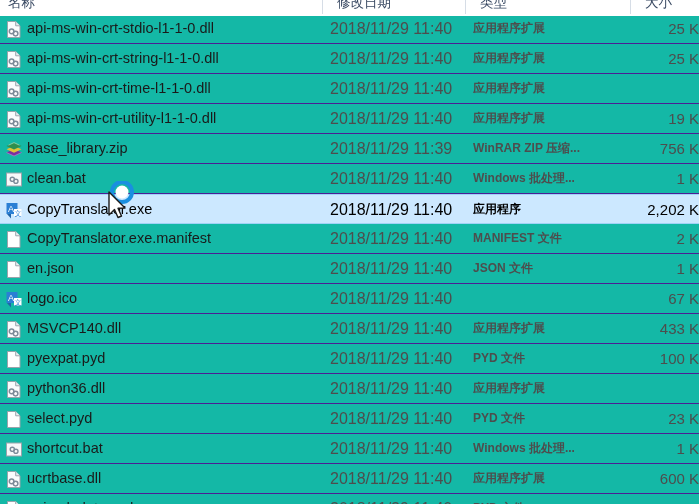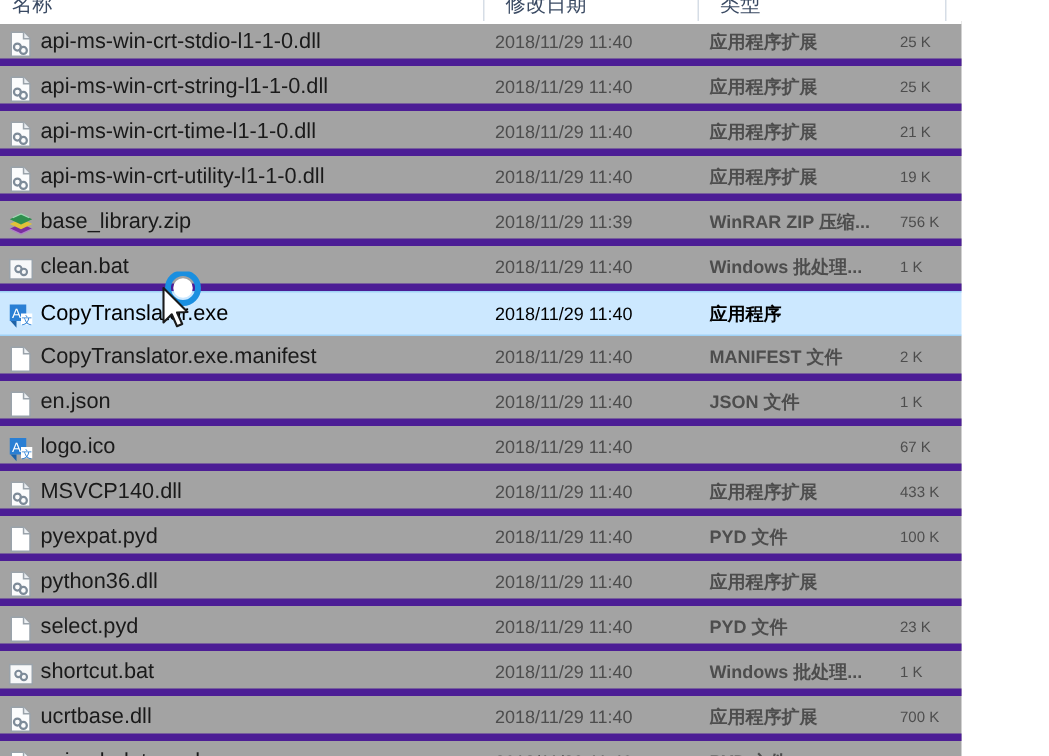--- a/index.html
+++ b/index.html
@@ -4,21 +4,21 @@
 <style>
   * { box-sizing: border-box; margin: 0; padding: 0; }
   html, body {
     width: 699px; height: 504px;
     overflow: hidden;
     background: #ffffff;
     font-family: "Liberation Sans", "DejaVu Sans", sans-serif;
   }
   #explorer {
     position: relative;
-    width: 641px; height: 504px;
+    width: 699px; height: 504px;
     background: #ffffff;
     overflow: hidden;
   }
 
   
   .col-header {
     position: absolute;
     top: -10px; left: 0;
     width: 699px; height: 26px;
     background: #ffffff;
@@ -50,22 +50,22 @@
   .file-list {
     position: absolute;
     top: 14px; left: 0;
     width: 699px;
     height: 490px;
   }
   .row {
     position: relative;
     height: 30px;
     width: 699px;
-    border-bottom: 5px solid #4c1d95;
-    background: #a3a3a3;
+    border-bottom: 1px solid #4c1d95;
+    background: #14b8a6;
   }
   .row.selected {
     background: #cce8ff;
     border-top: 1px solid #9fd2f7;
     border-bottom: 1px solid #9fd2f7;
   }
 
   .cell {
     position: absolute;
     top: 0;
@@ -75,33 +75,33 @@
     white-space: nowrap;
     overflow: hidden;
   }
   .c-name {
     left: 27px; width: 290px;
     color: #1a1a1a;
   }
   .c-date {
     left: 330px; width: 135px;
     color: #4d4d4d;
-    font-size: 12px;
+    font-size: 16px;
   }
   .c-type {
     left: 473px; width: 150px;
     color: #4d4d4d;
     font-size: 12px;
     font-weight: bold;
   }
   .c-size {
     left: 600px; width: 99px;
     color: #4d4d4d;
-    font-size: 10px;
-    text-align: left;
+    font-size: 15px;
+    text-align: right;
     padding-right: 0px;
   }
   .row.selected .c-name,
   .row.selected .c-date,
   .row.selected .c-type,
   .row.selected .c-size { color: #000000; }
 
   
   .icon {
     position: absolute;
@@ -159,21 +159,20 @@
       </div>
       <div class="row">
         <span class="icon">
           <svg width="18" height="19" viewBox="0 0 18 19">
             <use href="#sym-dll-file-icon"></use>
           </svg>
         </span>
         <div class="cell c-name">api-ms-win-crt-time-l1-1-0.dll</div>
         <div class="cell c-date">2018/11/29 11:40</div>
         <div class="cell c-type">应用程序扩展</div>
-        <div class="cell c-size">21 K</div>
       </div>
       <div class="row">
         <span class="icon">
           <svg width="18" height="19" viewBox="0 0 18 19">
             <use href="#sym-dll-file-icon"></use>
           </svg>
         </span>
         <div class="cell c-name">api-ms-win-crt-utility-l1-1-0.dll</div>
         <div class="cell c-date">2018/11/29 11:40</div>
         <div class="cell c-type">应用程序扩展</div>
@@ -203,20 +202,21 @@
       </div>
       <div class="row selected">
         <span class="icon">
           <svg width="18" height="19" viewBox="0 0 18 19">
             <use href="#sym-copytranslator-app-icon"></use>
           </svg>
         </span>
         <div class="cell c-name">CopyTranslator.exe</div>
         <div class="cell c-date">2018/11/29 11:40</div>
         <div class="cell c-type">应用程序</div>
+        <div class="cell c-size">2,202 K</div>
       </div>
       <div class="row">
         <span class="icon">
           <svg width="18" height="19" viewBox="0 0 18 19">
             <use href="#sym-blank-file-icon"></use>
           </svg>
         </span>
         <div class="cell c-name">CopyTranslator.exe.manifest</div>
         <div class="cell c-date">2018/11/29 11:40</div>
         <div class="cell c-type">MANIFEST 文件</div>
@@ -299,21 +299,21 @@
       </div>
       <div class="row">
         <span class="icon">
           <svg width="18" height="19" viewBox="0 0 18 19">
             <use href="#sym-dll-file-icon"></use>
           </svg>
         </span>
         <div class="cell c-name">ucrtbase.dll</div>
         <div class="cell c-date">2018/11/29 11:40</div>
         <div class="cell c-type">应用程序扩展</div>
-        <div class="cell c-size">700 K</div>
+        <div class="cell c-size">600 K</div>
       </div>
       <div class="row">
         <span class="icon">
           <svg width="18" height="19" viewBox="0 0 18 19">
             <use href="#sym-blank-file-icon"></use>
           </svg>
         </span>
         <div class="cell c-name">unicodedata.pyd</div>
         <div class="cell c-date">2018/11/29 11:40</div>
         <div class="cell c-type">PYD 文件</div>

